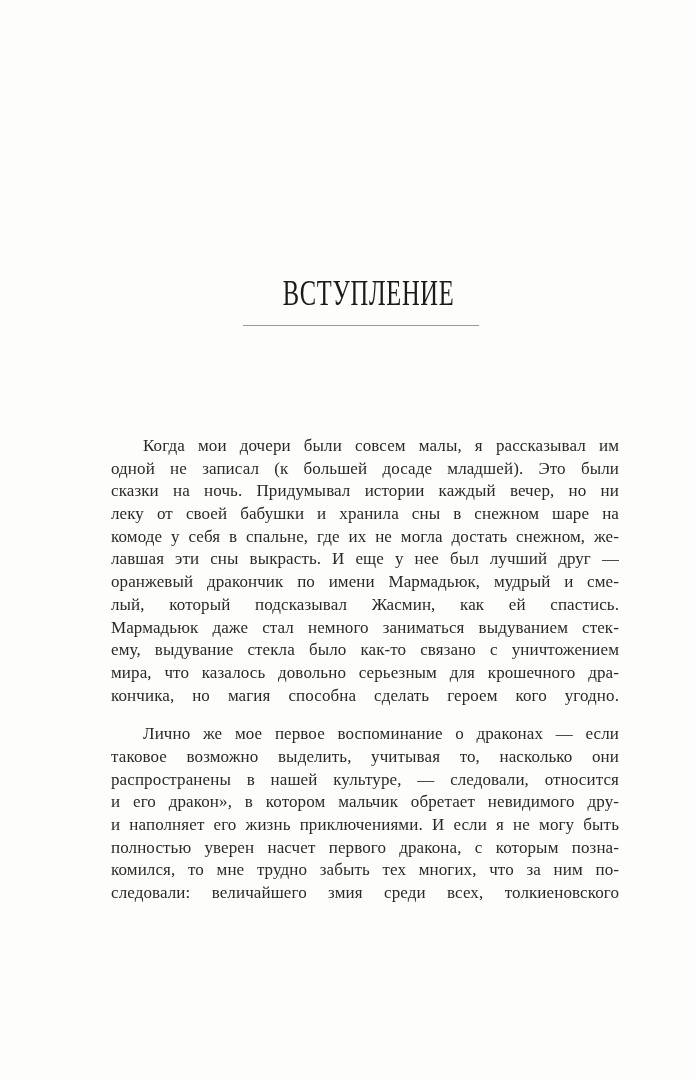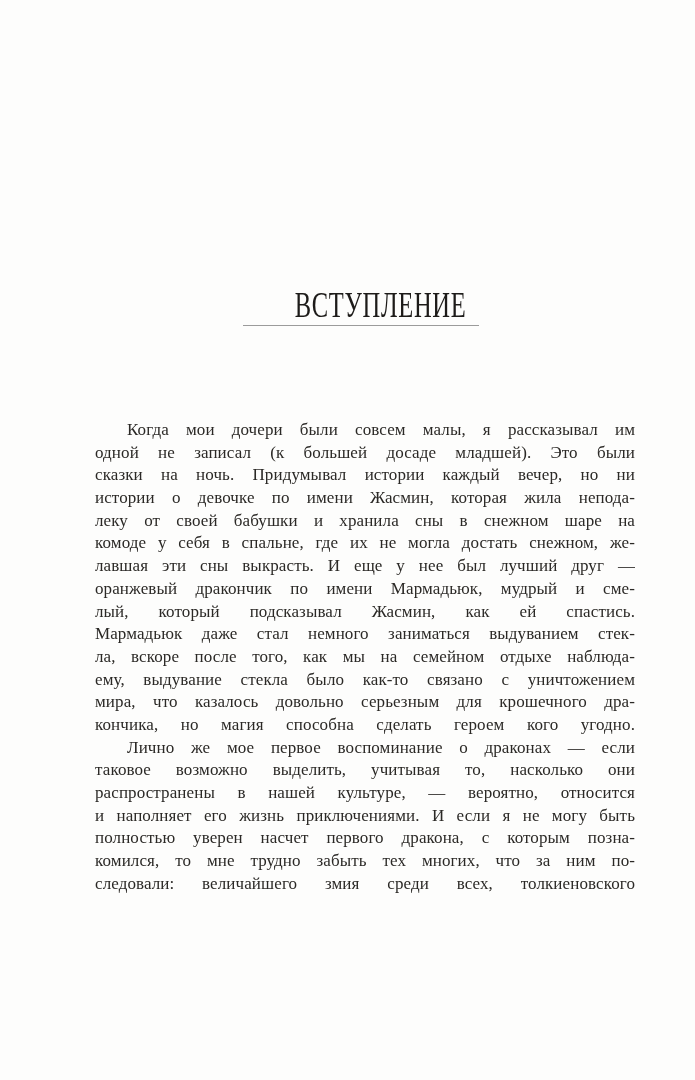--- a/index.html
+++ b/index.html
@@ -14,21 +14,21 @@
     background: #fdfdfc;
     overflow: hidden;
     font-family: "Liberation Serif", "DejaVu Serif", serif;
   }
   .chapter-title-wrap {
     position: absolute;
     top: 272px;
     left: 95px;
     width: 540px;
     text-align: center;
-    margin: 16px;
+    margin: 4px;
   }
   .chapter-title {
     display: inline-block;
     font-family: "Liberation Serif", "DejaVu Serif", serif;
     font-weight: 400;
     font-size: 35px;
     line-height: 36px;
     color: #1d1b19;
     letter-spacing: 1px;
     transform: scaleX(0.70);
@@ -47,21 +47,21 @@
     position: absolute;
     top: 419px;
     left: 95px;
     width: 540px;
     color: #2b2926;
     font-size: 17px;
     line-height: 22.7px;
     letter-spacing: 0.1px;
   }
   .para {
-    margin: 0;
+    margin: 16px;
     padding: 0;
   }
   .line {
     text-align: justify;
     text-align-last: justify;
     height: 22.7px;
     overflow: hidden;
     white-space: normal;
   }
   .line.indent {
@@ -74,35 +74,34 @@
 <div class="page">
   <h1 class="chapter-title-wrap">
     <span class="chapter-title">ВСТУПЛЕНИЕ</span>
   </h1>
   <div class="title-rule"></div>
   <div class="body-text" id="body-text">
       <div class="para">
         <div class="line indent">Когда мои дочери были совсем малы, я рассказывал им</div>
         <div class="line">одной не записал (к большей досаде младшей). Это были</div>
         <div class="line">сказки на ночь. Придумывал истории каждый вечер, но ни</div>
-        <div class="line">истории о девочке по имени Жасмин, которая жила непода-</div>
         <div class="line">леку от своей бабушки и хранила сны в снежном шаре на</div>
         <div class="line">комоде у себя в спальне, где их не могла достать снежном, же-</div>
         <div class="line">лавшая эти сны выкрасть. И еще у нее был лучший друг —</div>
         <div class="line">оранжевый дракончик по имени Мармадьюк, мудрый и сме-</div>
         <div class="line">лый, который подсказывал Жасмин, как ей спастись.</div>
         <div class="line">Мармадьюк даже стал немного заниматься выдуванием стек-</div>
-        <div class="line">ла, вскоре после того, как мы на семейном отдыхе наблюда-</div>
         <div class="line">ему, выдувание стекла было как-то связано с уничтожением</div>
         <div class="line">мира, что казалось довольно серьезным для крошечного дра-</div>
         <div class="line">кончика, но магия способна сделать героем кого угодно.</div>
       </div>
       <div class="para">
         <div class="line indent">Лично же мое первое воспоминание о драконах — если</div>
         <div class="line">таковое возможно выделить, учитывая то, насколько они</div>
-        <div class="line">распространены в нашей культуре, — вероятно, относится</div>
+        <div class="line">распространены в нашей культуре, — следовали, относится</div>
+        <div class="line">и его дракон», в котором мальчик обретает невидимого дру-</div>
         <div class="line">и наполняет его жизнь приключениями. И если я не могу быть</div>
         <div class="line">полностью уверен насчет первого дракона, с которым позна-</div>
         <div class="line">комился, то мне трудно забыть тех многих, что за ним по-</div>
         <div class="line">следовали: величайшего змия среди всех, толкиеновского</div>
       </div>
     </div>
 </div>
 
 </body></html>

